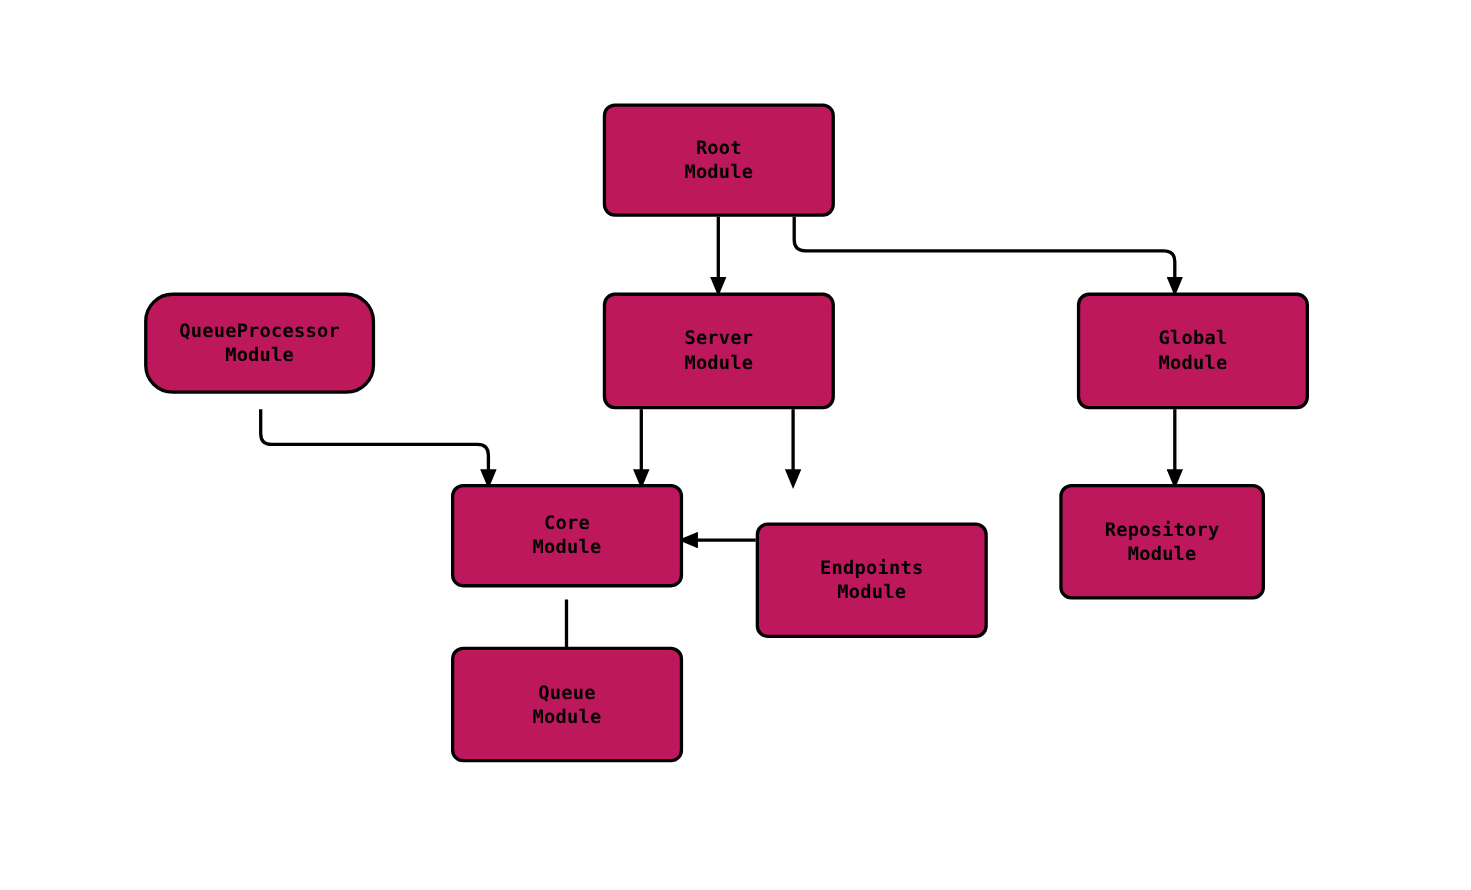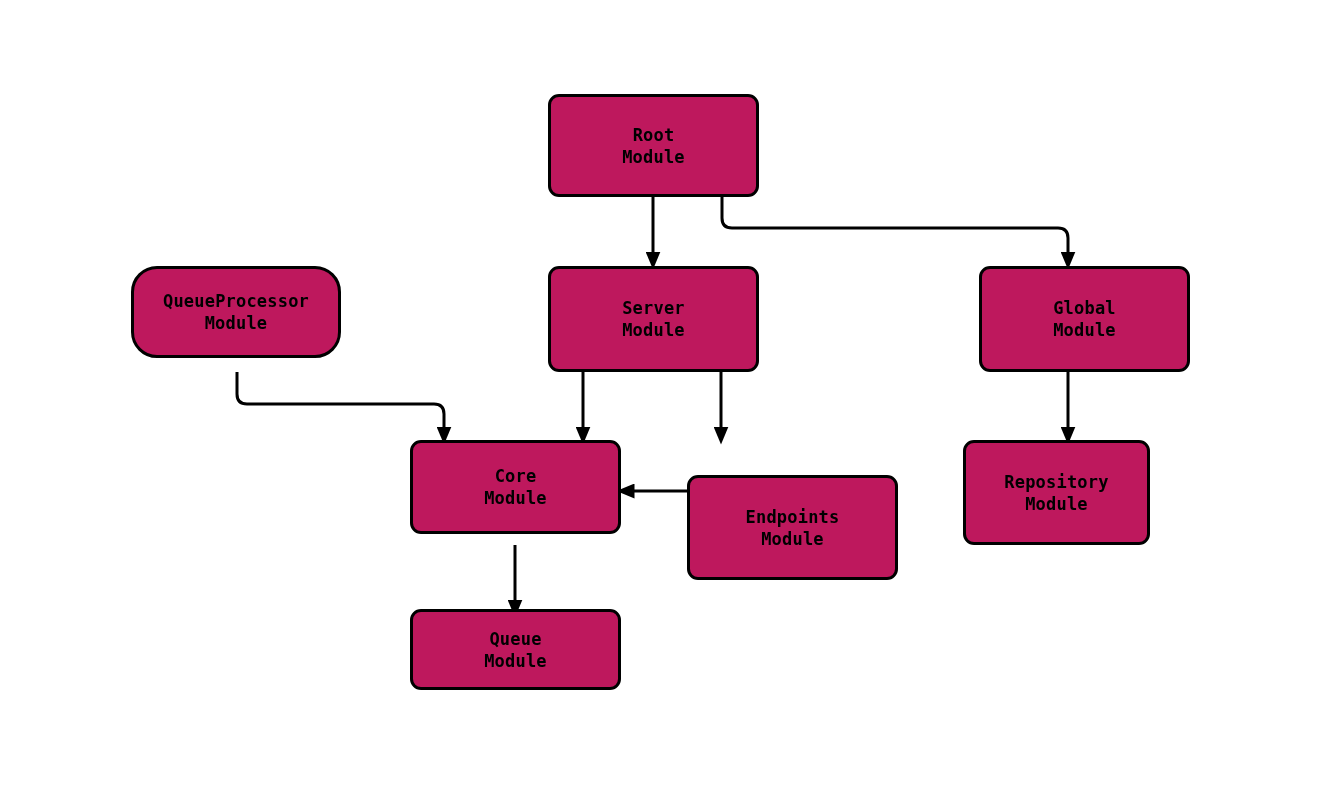--- a/index.html
+++ b/index.html
@@ -97,18 +97,18 @@
   <div class="node" style="left: 687px; top: 440px; width: 211px; height: 105px; margin-top: 35px;">
     <span class="node-line">Endpoints</span>
     <span class="node-line">Module</span>
   </div>
 
   <div class="node" style="left: 963px; top: 440px; width: 187px; height: 105px;">
     <span class="node-line">Repository</span>
     <span class="node-line">Module</span>
   </div>
 
-  <div class="node" style="left: 410px; top: 609px; width: 211px; height: 81px;">
+  <div class="node" style="left: 410px; top: 588px; width: 211px; height: 105px;">
     <span class="node-line">Queue</span>
     <span class="node-line">Module</span>
   </div>
 
 </div>
 
 </body></html>

